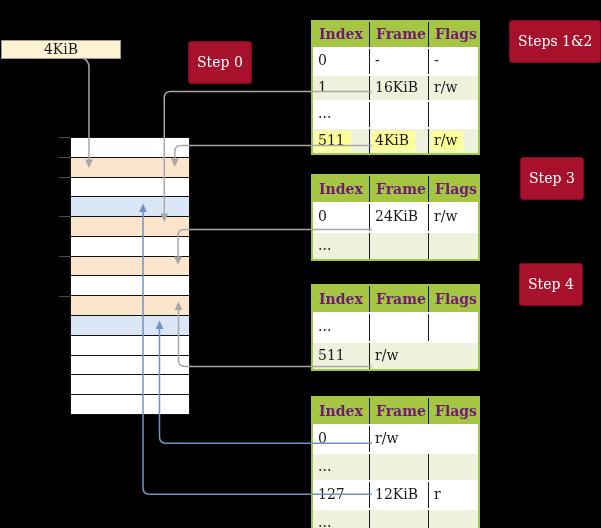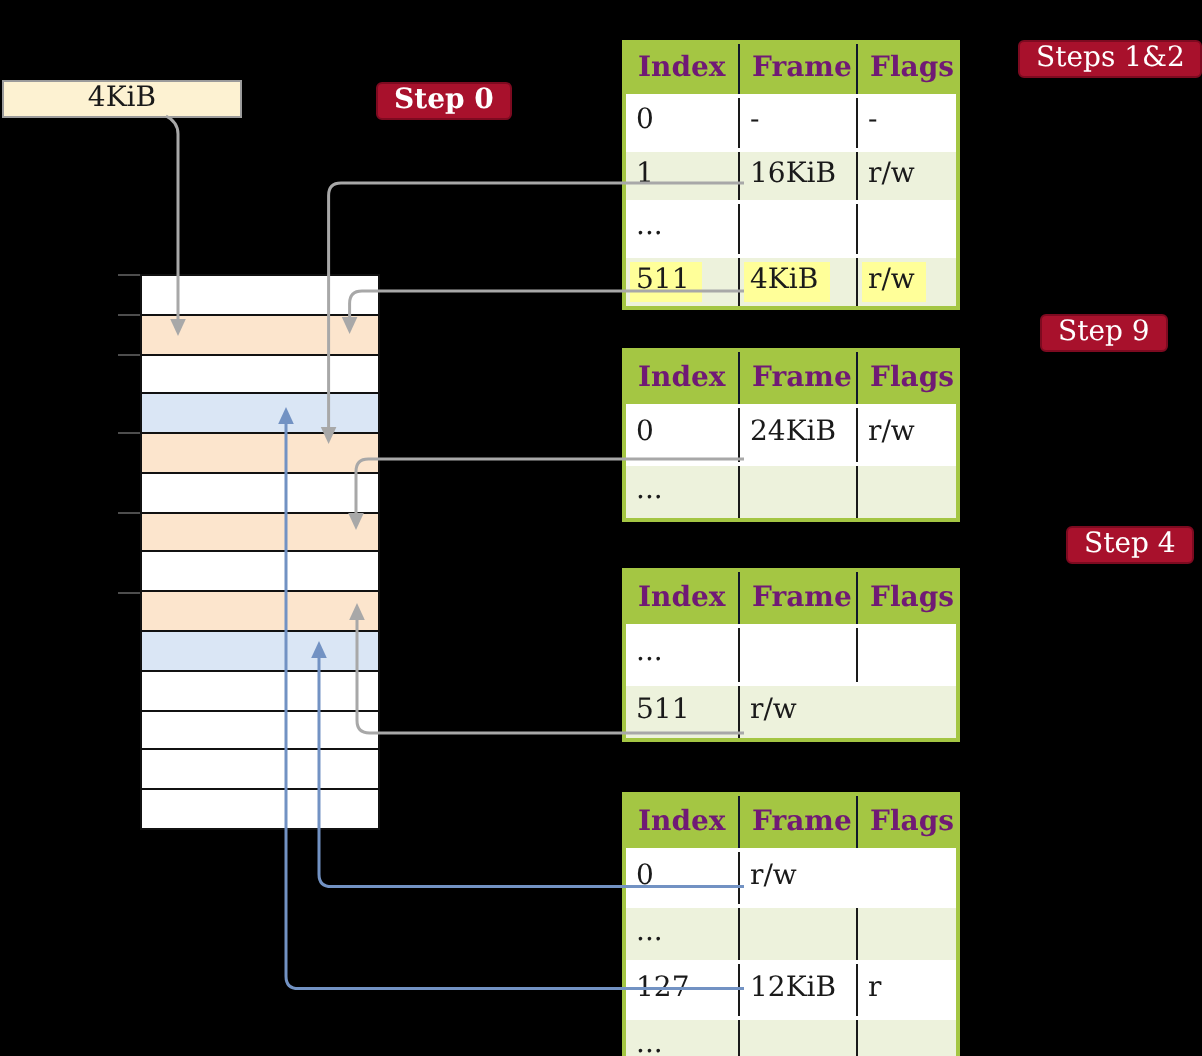--- a/index.html
+++ b/index.html
@@ -9,27 +9,27 @@
   }
   
   .base-box{
     position:absolute;left:1px;top:40px;width:118px;height:17px;
     background:#fdf2d2;border:1px solid #9b9b9b;
     text-align:center;line-height:17px;font-size:14px;color:#1a1a1a;
   }
   
   .badge{
     position:absolute;background:#a8112c;color:#fff;font-size:14px;
-    line-height:15px;padding:1px 8px;border:1px solid #7d0a20;border-radius:3px;
+    line-height:15px;padding:13px 8px;border:1px solid #7d0a20;border-radius:3px;
     white-space:nowrap;
   }
-  #badge-step0 {left:188px;top:41px;font-weight:bold;}
+  #badge-step0 {left:188px;top:41px;}
   #badge-steps12{left:509px;top:20px;}
   #badge-step3 {left:520px;top:157px;}
-  #badge-step4 {left:519px;top:263px;margin-left:14px;}
+  #badge-step4 {left:519px;top:263px;}
   
   #memory-column{
     position:absolute;left:70px;top:137px;width:120px;height:278px;
     border:1px solid #111;background:#fff;display:flex;flex-direction:column;
     box-sizing:border-box;
   }
   .mrow{flex:1 1 0;border-bottom:1px solid #111;box-sizing:border-box;}
   .mrow:last-child{border-bottom:none;}
   .mrow.free{background:#ffffff;}
   .mrow.page-table{background:#fce5cd;}
@@ -60,21 +60,21 @@
 </style>
 </head>
 <body>
 
 <div id="canvas">
 
   <div class="base-box">4KiB</div>
 
   <div class="badge" id="badge-step0">Step 0</div>
   <div class="badge" id="badge-steps12">Steps 1&amp;2</div>
-  <div class="badge" id="badge-step3">Step 9</div>
+  <div class="badge" id="badge-step3">Step 3</div>
   <div class="badge" id="badge-step4">Step 4</div>
 
   <div id="memory-column">
       <div class="mrow free"></div>
       <div class="mrow page-table"></div>
       <div class="mrow free"></div>
       <div class="mrow data-page"></div>
       <div class="mrow page-table"></div>
       <div class="mrow free"></div>
       <div class="mrow page-table"></div>

